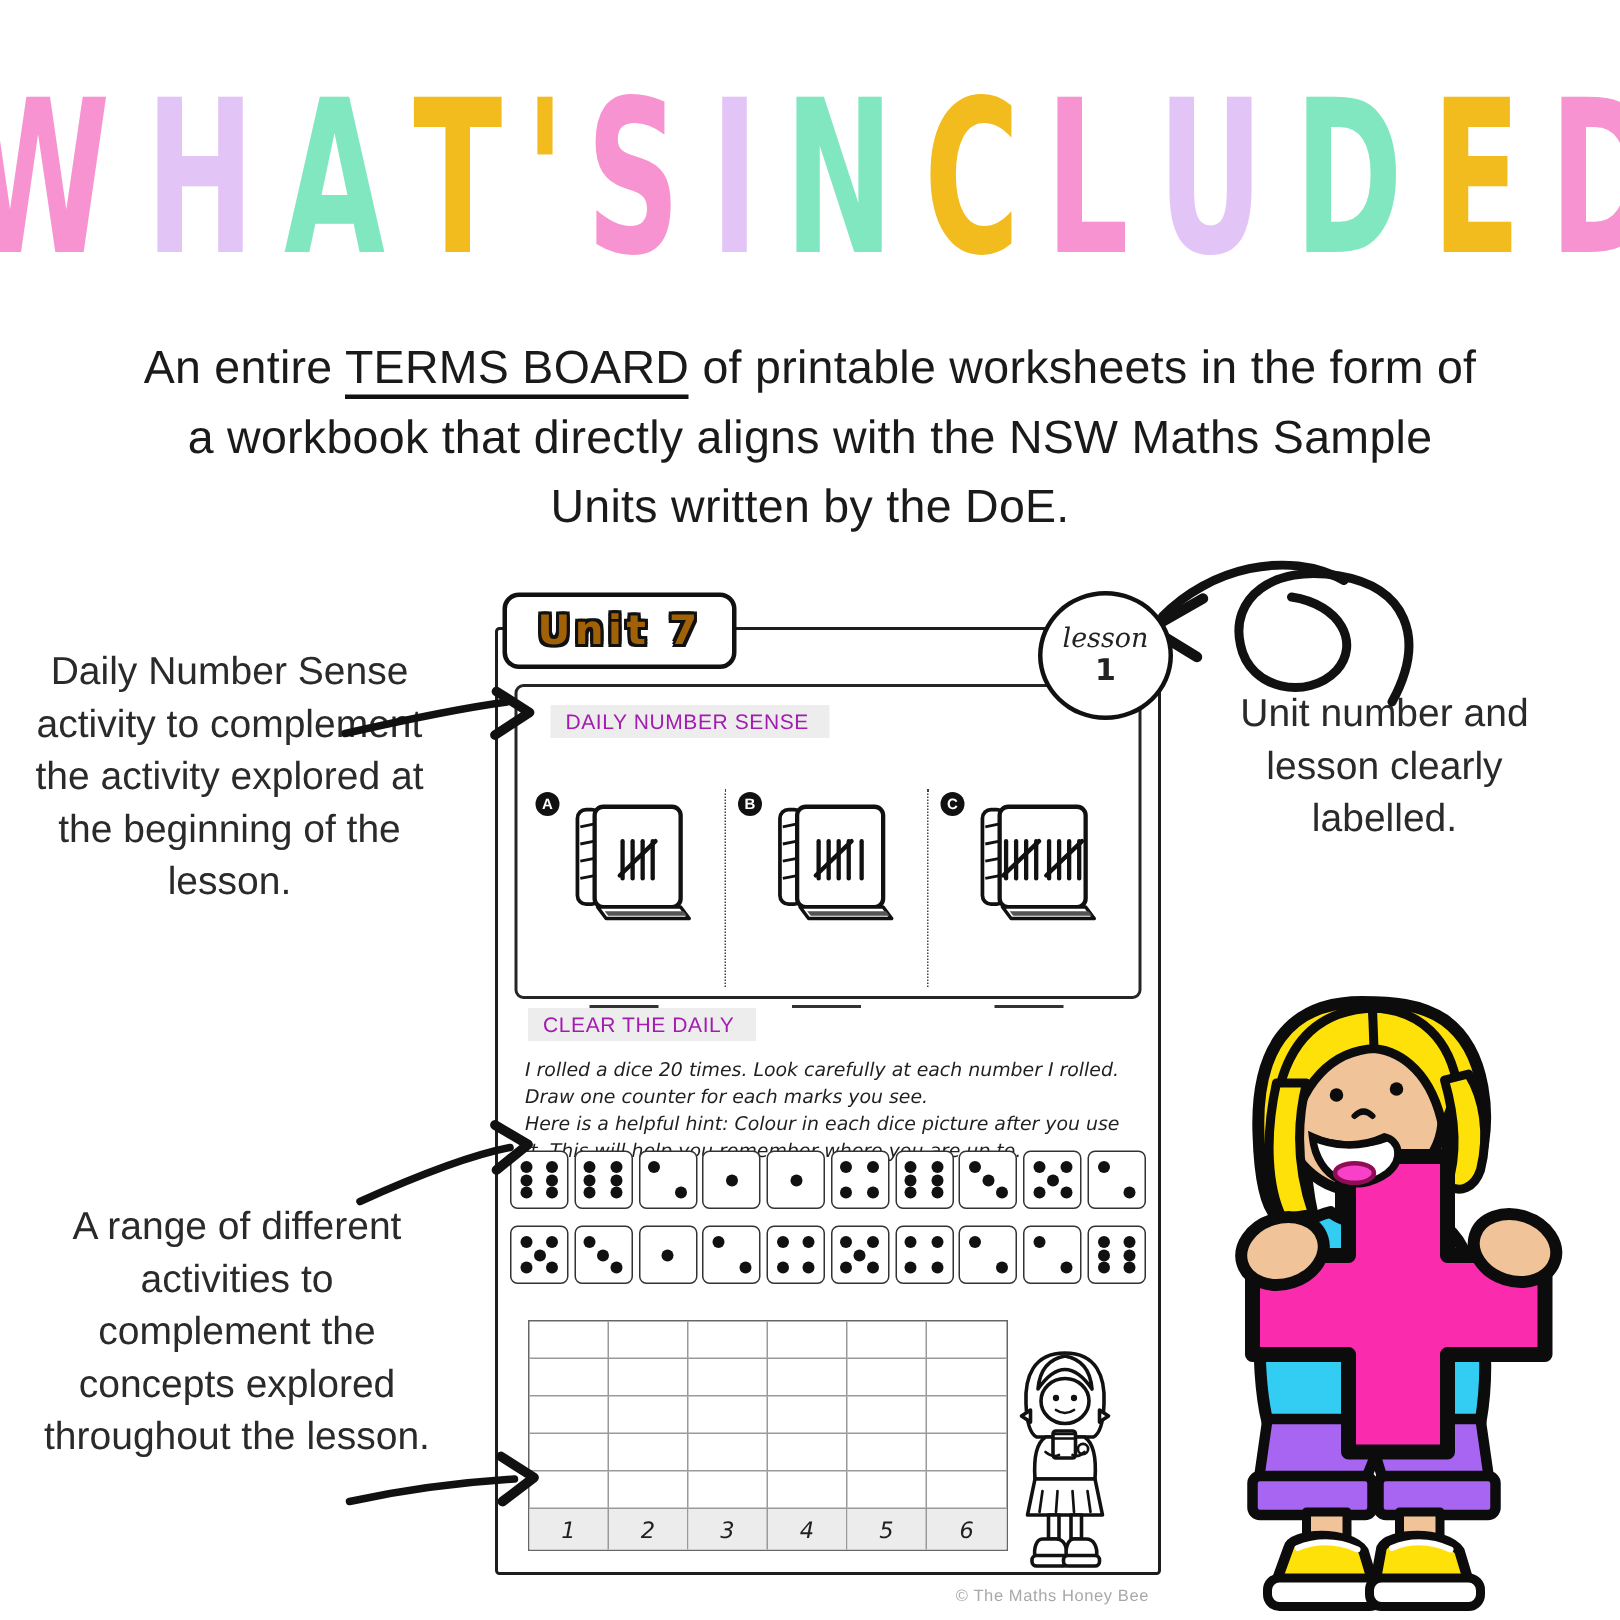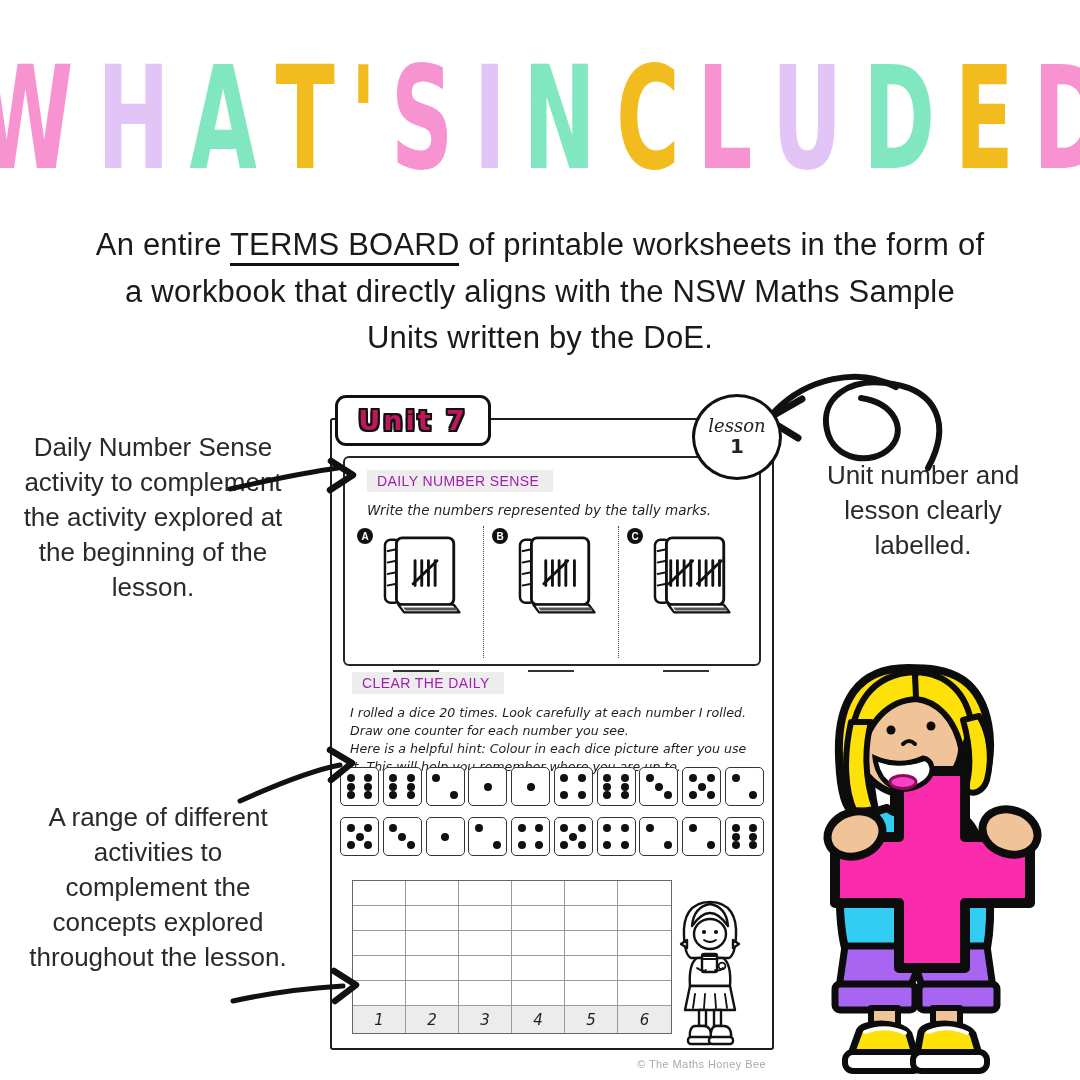--- a/index.html
+++ b/index.html
@@ -22,21 +22,21 @@
   .note{position:absolute;text-align:center;font-size:26px;line-height:1.35;color:#2a2a2a;}
   .note-left-top{left:22px;top:430px;width:262px;}
   .note-right{left:795px;top:458px;width:256px;}
   .note-left-bottom{left:22px;top:800px;width:272px;}
 
   
   .page{position:absolute;left:330px;top:418px;width:440px;height:628px;background:#fff;
         border:2px solid #1d1d1d;border-radius:3px;}
   .unit-tab{position:absolute;left:3px;top:-25px;width:150px;height:45px;background:#fff;
             border:3px solid #111;border-radius:11px;display:flex;align-items:center;justify-content:center;z-index:3;}
-  .bubble-text{font-family:"DejaVu Sans",sans-serif;font-weight:bold;font-size:27px;letter-spacing:3px;color:#be185d;
+  .bubble-text{font-family:"DejaVu Sans",sans-serif;font-weight:bold;font-size:27px;letter-spacing:3px;color:#a16207;
      text-shadow:-2px -2px 0 #111,2px -2px 0 #111,-2px 2px 0 #111,2px 2px 0 #111,
                  -2px 0 0 #111,2px 0 0 #111,0 -2px 0 #111,0 2px 0 #111;}
   .lesson-circle{position:absolute;right:-10px;top:-26px;width:84px;height:80px;background:#fff;
             border:3px solid #111;border-radius:50%;display:flex;flex-direction:column;
             align-items:center;justify-content:center;z-index:3;}
   .lesson-word{font-family:"DejaVu Serif",serif;font-style:italic;font-size:18px;line-height:1;}
   .lesson-num{font-family:"DejaVu Sans",sans-serif;font-size:20px;font-weight:bold;line-height:1.1;}
 
   .sec-header{display:inline-block;background:#ededed;color:#a21caf;font-size:14px;
               letter-spacing:.4px;padding:3px 14px 3px 10px;white-space:nowrap;}
@@ -114,21 +114,20 @@
 
     <div class="lesson-circle">
       <span class="lesson-word">lesson</span>
       <span class="lesson-num">1</span>
     </div>
 
     <div class="dns-box">
       <div class="dns-header">
         <span class="sec-header">DAILY NUMBER SENSE</span>
       </div>
-      <div class="dns-instruction hand">Write the numbers represented by the tally marks.</div>
       <div class="dns-cols">
           <div class="dns-col">
             <span class="badge">A</span>
     <div class="book"><svg width="84" height="86" viewBox="0 0 84 90">
     <rect x="6" y="6" width="16" height="66" rx="6" fill="#fff" stroke="#111" stroke-width="2.6"></rect>
     <line x1="8" y1="18" x2="18" y2="16" stroke="#111" stroke-width="2"></line>
     <line x1="8" y1="30" x2="18" y2="28" stroke="#111" stroke-width="2"></line>
     <line x1="8" y1="42" x2="18" y2="40" stroke="#111" stroke-width="2"></line>
     <line x1="8" y1="54" x2="18" y2="52" stroke="#111" stroke-width="2"></line>
     <rect x="18" y="4" width="60" height="70" rx="6" fill="#fff" stroke="#111" stroke-width="3"></rect>
@@ -193,21 +192,21 @@
     <div class="answer-line"></div>
           </div>
         </div>
     </div>
 
     <div class="ctb-header">
       <span class="sec-header">CLEAR THE DAILY</span>
     </div>
     <div class="ctb-text hand">
       <p>I rolled a dice 20 times. Look carefully at each number I rolled.</p>
-      <p>Draw one counter for each number you see.</p>
+      <p>Draw one counter for each marks you see.</p>
       <p>Here is a helpful hint: Colour in each dice picture after you use it. This will help you remember where you are up to.</p>
     </div>
 
     <div class="dice-row" style="top:347px">
         <div class="die">
           <span class="pip" style="left: 26%; top: 26%;"></span>
           <span class="pip" style="left: 74%; top: 26%;"></span>
           <span class="pip" style="left: 26%; top: 50%;"></span>
           <span class="pip" style="left: 74%; top: 50%;"></span>
           <span class="pip" style="left: 26%; top: 74%;"></span>

